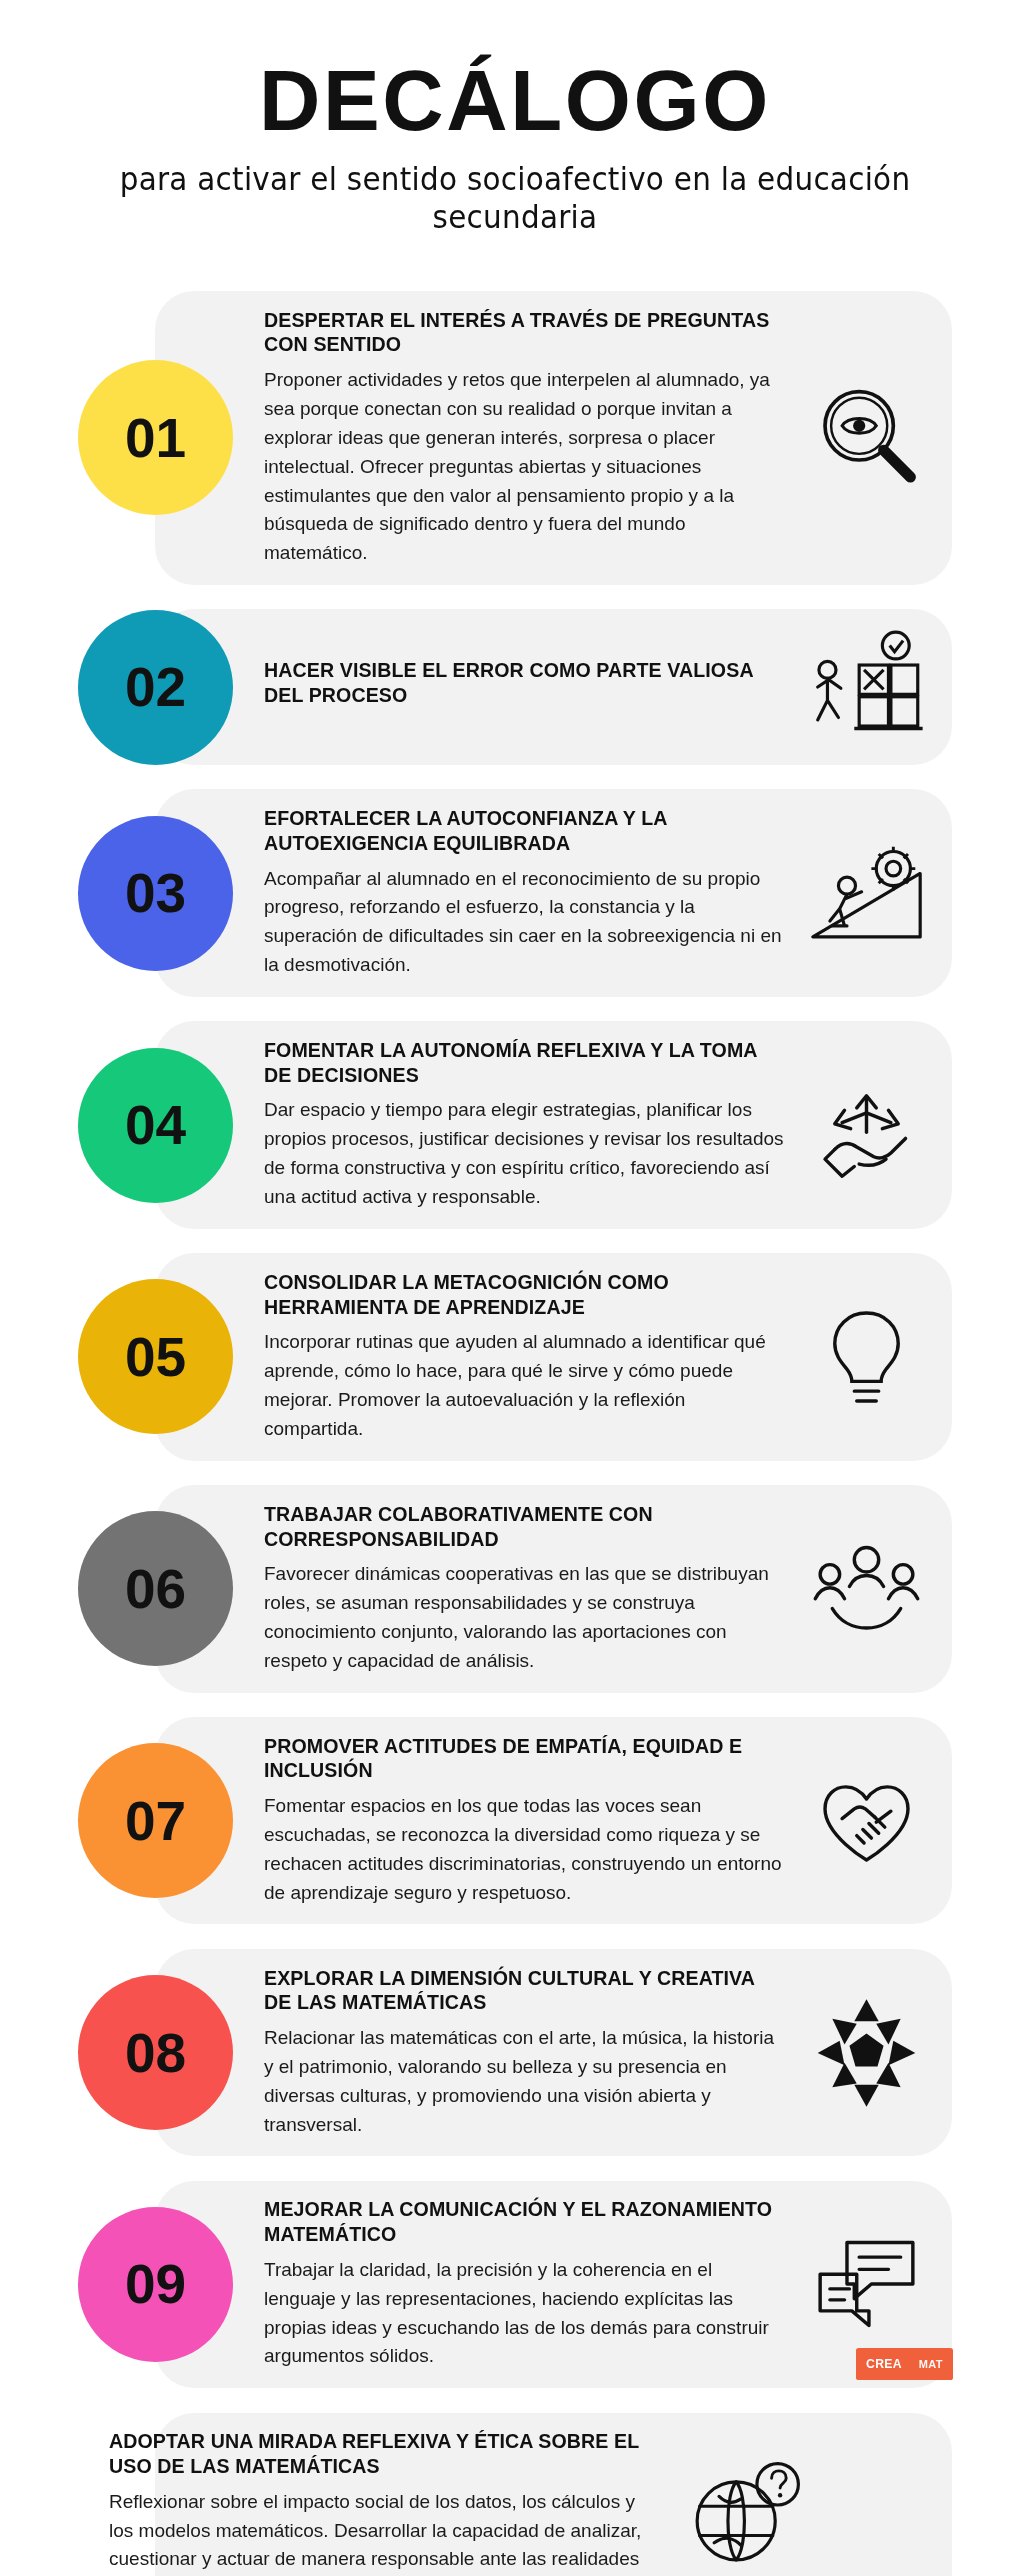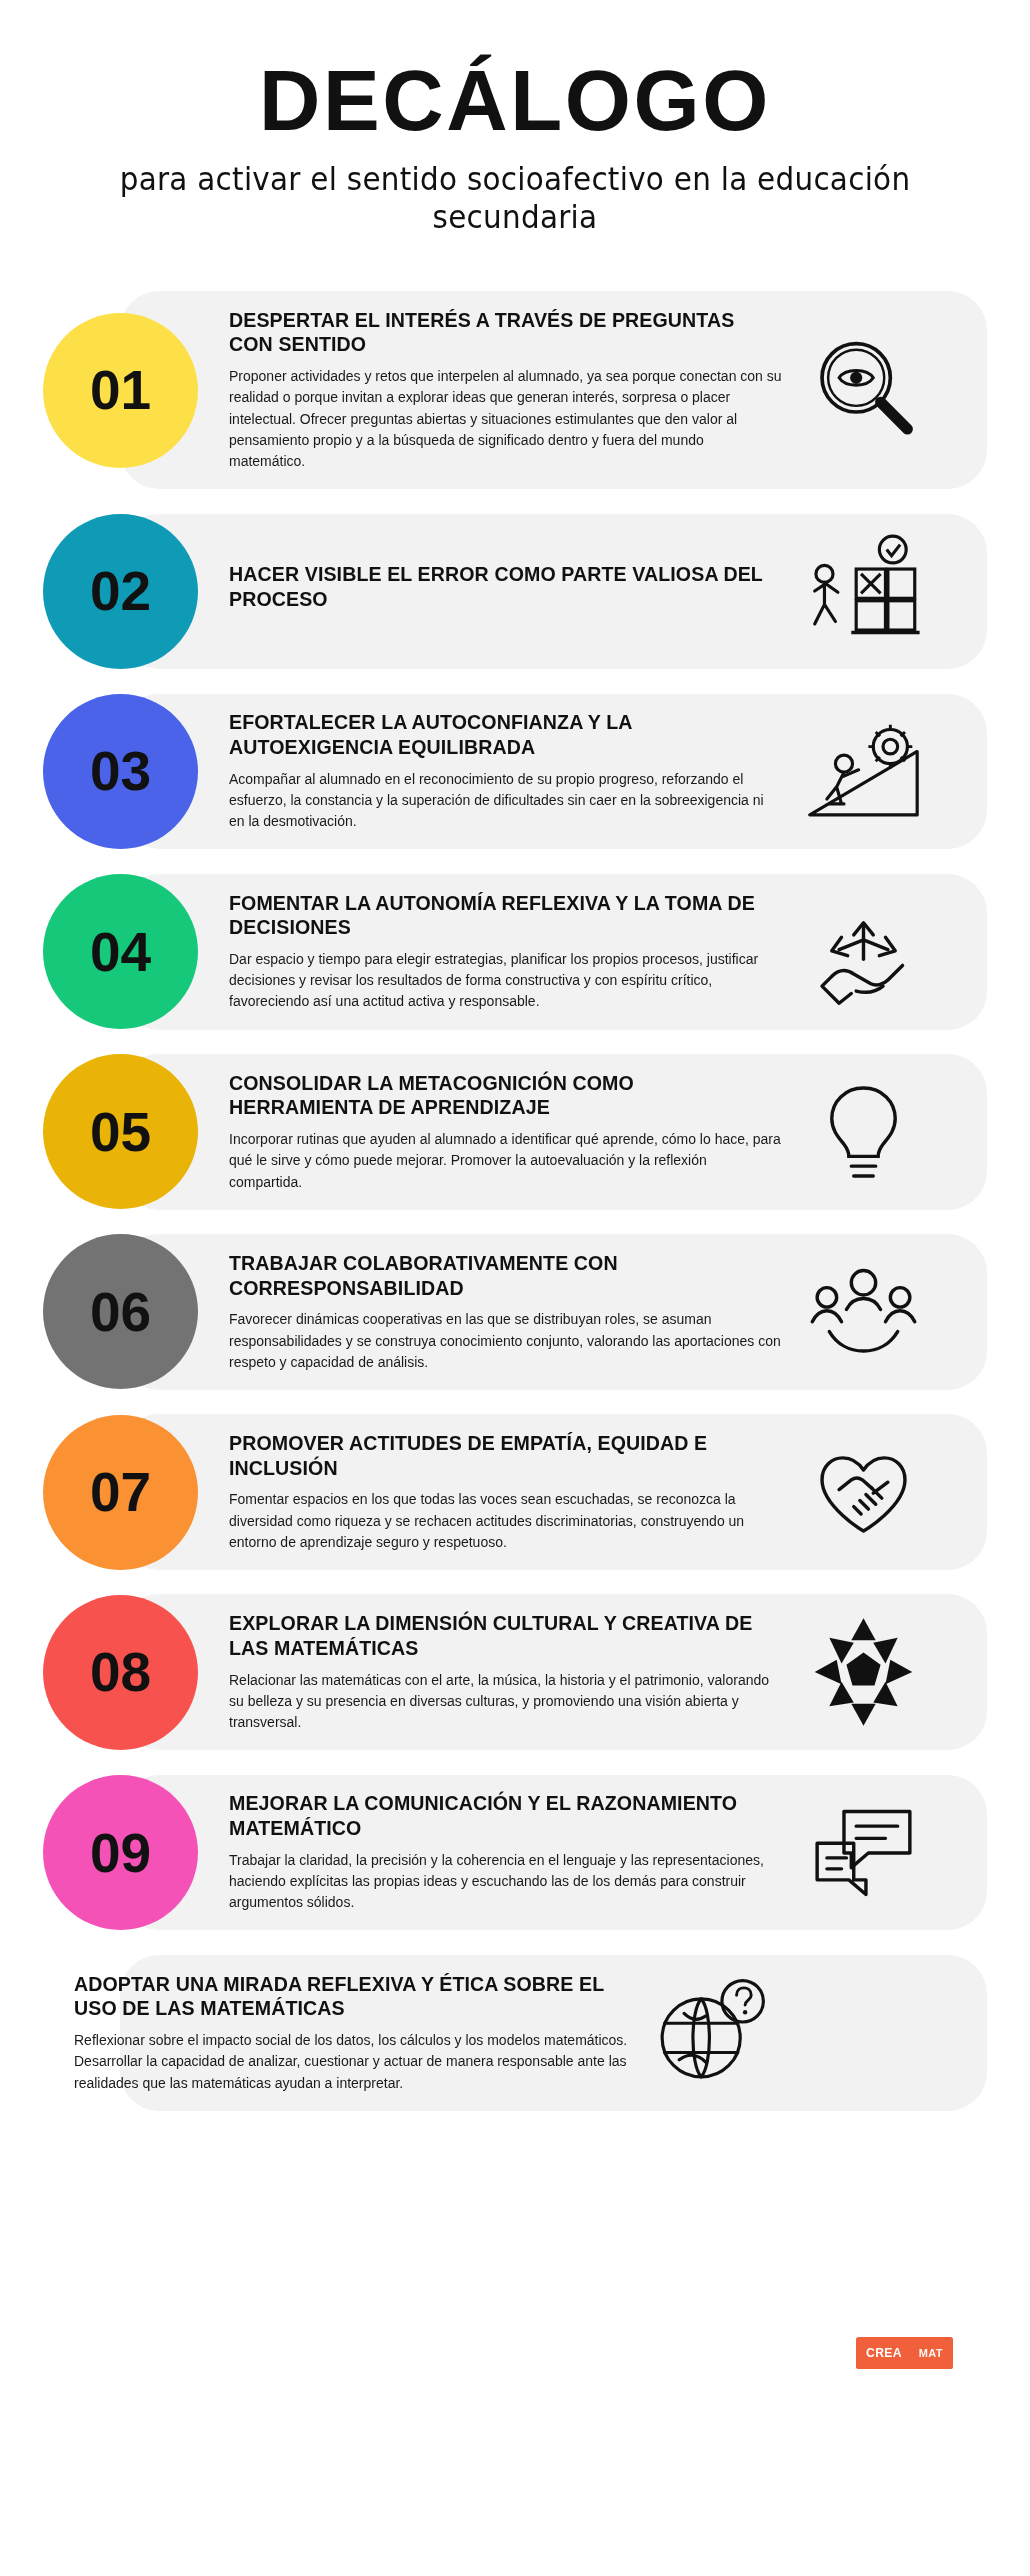--- a/index.html
+++ b/index.html
@@ -12,21 +12,21 @@
     background: #ffffff;
     font-family: "Liberation Sans", sans-serif;
     -webkit-font-smoothing: antialiased;
     overflow: hidden;
   }
   .page {
     position: relative;
     width: 1030px;
     height: 2408px;
     box-sizing: border-box;
-    padding: 0 17px;
+    padding: 0 52px;
   }
   
   .header {
     padding-top: 58px;
     text-align: center;
   }
   .title {
     font-family: "Liberation Sans", sans-serif;
     font-weight: bold;
     font-size: 85px;
@@ -100,42 +100,42 @@
     font-family: "Liberation Sans", sans-serif;
     font-weight: bold;
     font-size: 19.6px;
     line-height: 1.26;
     color: #111111;
     margin: 0 0 9px 0;
     letter-spacing: 0.1px;
   }
   .item-desc {
     font-family: "Liberation Sans", sans-serif;
-    font-size: 14px;
+    font-size: 19px;
     line-height: 1.52;
     color: #1a1a1a;
     margin: 0;
   }
   .icon-col {
     flex: 0 0 135px;
     width: 135px;
     height: 122px;
     display: flex;
     align-items: center;
     justify-content: center;
     margin-right: 18px;
   }
   .icon-col svg {
     width: 100%;
     height: 100%;
   }
   
   .footer {
     position: absolute;
-    bottom: 39px;
+    bottom: 28px;
     right: 77px;
     display: flex;
     justify-content: flex-end;
   }
   .logo {
     background: #f0603a;
     color: #ffffff;
     font-family: "Liberation Sans", sans-serif;
     font-weight: bold;
     font-size: 12.2px;

